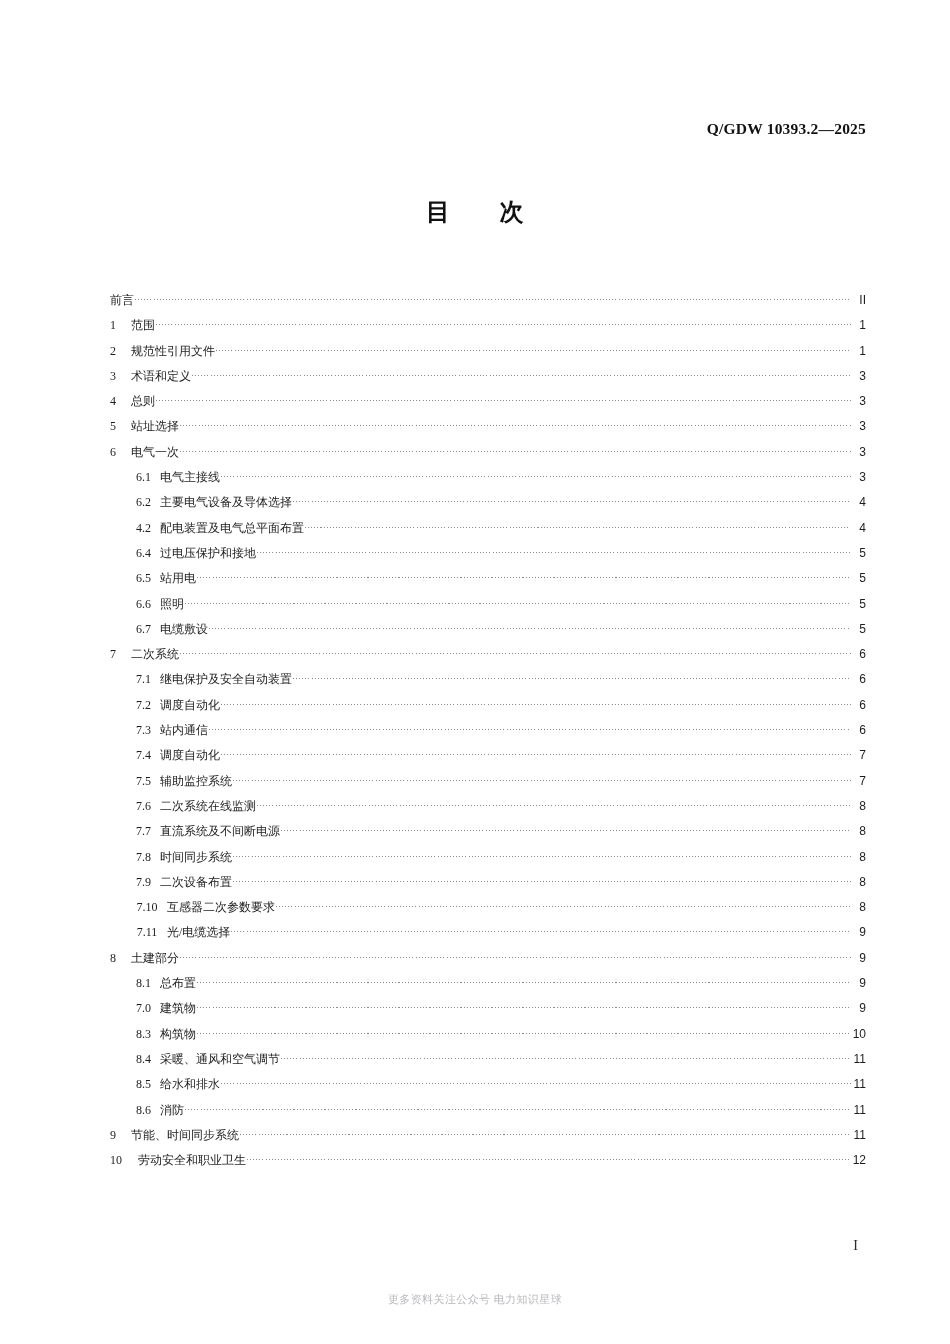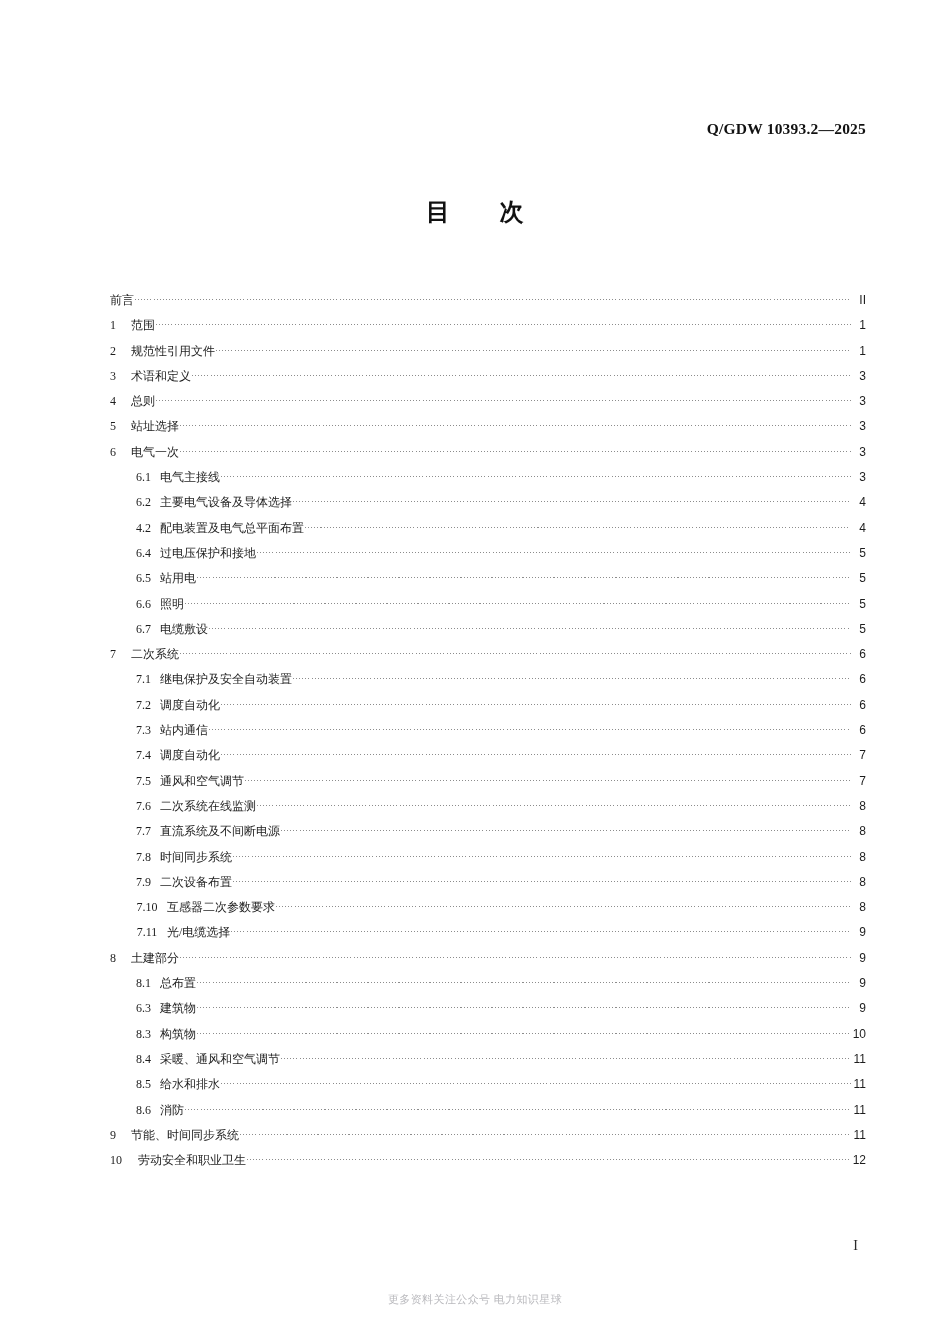--- a/index.html
+++ b/index.html
@@ -270,21 +270,21 @@
         <span class="pg">6</span>
       </div>
       <div class="toc-row lvl-2">
         <span class="num">7.4</span>
         <span class="label">调度自动化</span>
         <span class="leader"></span>
         <span class="pg">7</span>
       </div>
       <div class="toc-row lvl-2">
         <span class="num">7.5</span>
-        <span class="label">通风和空气调节</span>
+        <span class="label">辅助监控系统</span>
         <span class="leader"></span>
         <span class="pg">7</span>
       </div>
       <div class="toc-row lvl-2">
         <span class="num">7.6</span>
         <span class="label">二次系统在线监测</span>
         <span class="leader"></span>
         <span class="pg">8</span>
       </div>
       <div class="toc-row lvl-2">
@@ -323,21 +323,21 @@
         <span class="leader"></span>
         <span class="pg">9</span>
       </div>
       <div class="toc-row lvl-2">
         <span class="num">8.1</span>
         <span class="label">总布置</span>
         <span class="leader"></span>
         <span class="pg">9</span>
       </div>
       <div class="toc-row lvl-2">
-        <span class="num">6.3</span>
+        <span class="num">7.0</span>
         <span class="label">建筑物</span>
         <span class="leader"></span>
         <span class="pg">9</span>
       </div>
       <div class="toc-row lvl-2">
         <span class="num">8.3</span>
         <span class="label">构筑物</span>
         <span class="leader"></span>
         <span class="pg">10</span>
       </div>

